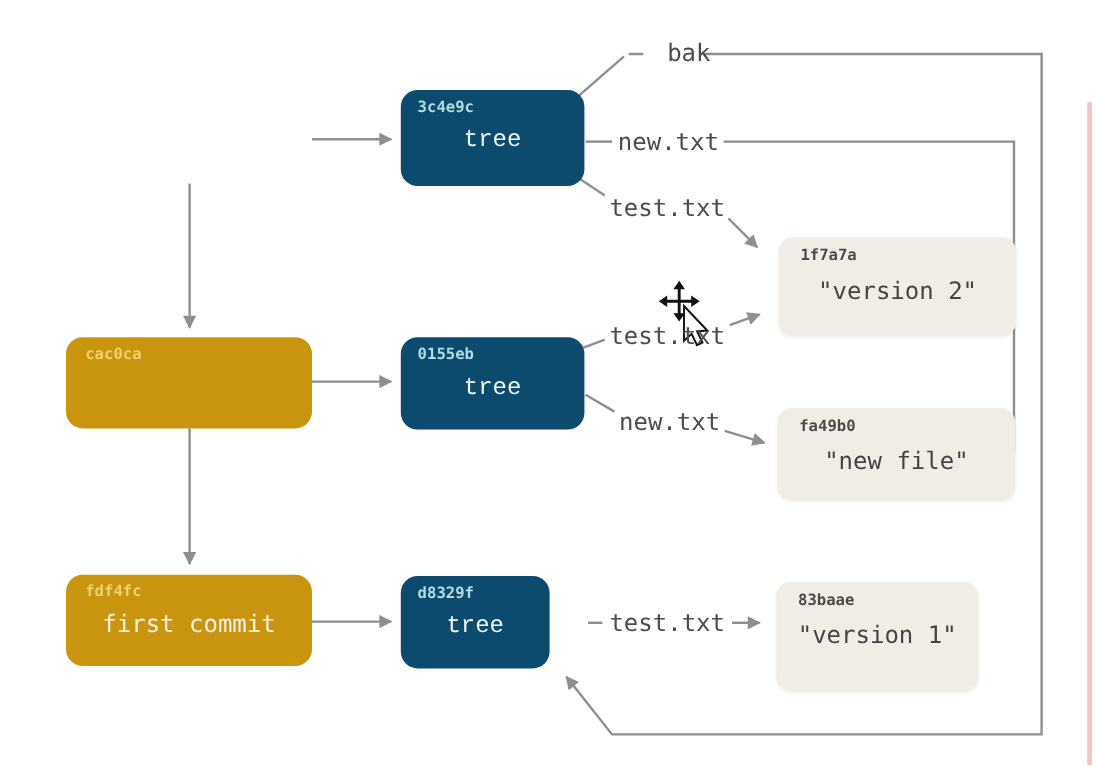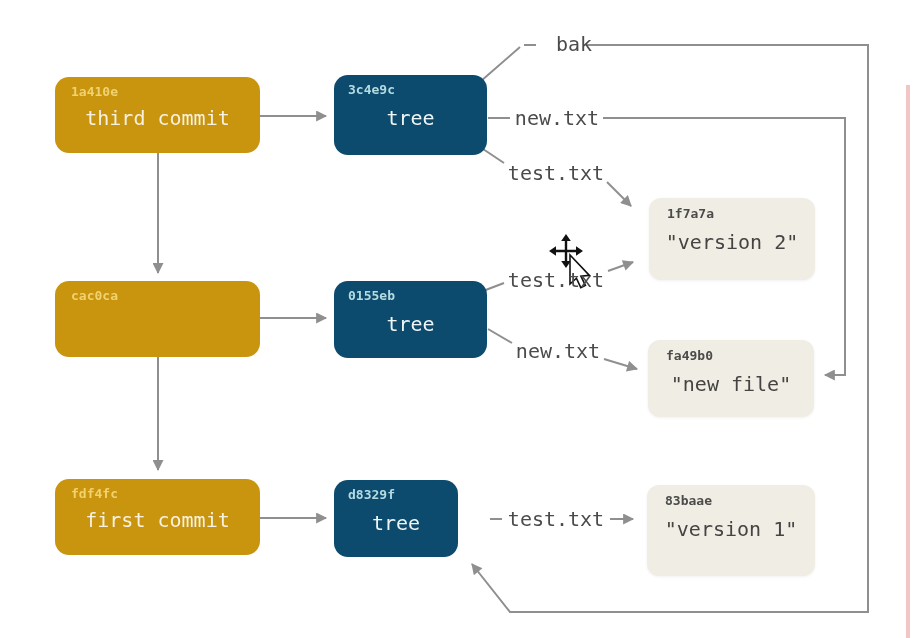--- a/index.html
+++ b/index.html
@@ -21,26 +21,26 @@
 
   .commit { background:#c9950f; width:205px; height:76px; }
   .commit .hash  { color:#f1d26e; }
   .commit .label { color:#f6f1e3; }
   #commit-third  { left:55px;  top:77px;  }
   #commit-second { left:55px;  top:281px; }
   #commit-first  { left:55px;  top:479px; }
 
   .tree { background:#0c4a6e; width:153px; height:80px; }
   .tree .hash  { color:#b4dbe1; left:14px; }
-  .tree .label { color:#eff5f4; top:31px; }
+  .tree .label { color:#eff5f4; top:31px;font-family:Liberation Mono, monospace; }
   #tree-1 { left:334px; top:75px;  }
   #tree-2 { left:334px; top:281px; height:77px; }
   #tree-3 { left:334px; top:480px; width:124px; height:77px; }
 
-  .blob { background:#efede4; border-radius:12px; width:166px; height:82px;
+  .blob { background:#efede4; border-radius:12px; width:198px; height:82px;
           box-shadow:0 1px 3px rgba(0,0,0,0.06); }
   .blob .hash  { color:#4b4b49; left:18px; top:8px; }
   .blob .label { color:#454442; top:32px; }
   #blob-1 { left:649px; top:198px; }
   #blob-2 { left:648px; top:340px; height:77px; }
   #blob-3 { left:647px; top:485px; width:168px; height:91px; }
 
   .el {
     position:absolute; z-index:2; transform:translate(-50%,-50%);
     font-size:20px; color:#4b4b49; white-space:nowrap;
@@ -98,24 +98,20 @@
     </g>
 
     <g transform="translate(566,251)">
       <path d="M-12,0 H12 M0,-12 V12" stroke="#111111" stroke-width="2.4" fill="none"></path>
       <path d="M0,-17 L-4.8,-10 L4.8,-10 Z M0,17 L-4.8,10 L4.8,10 Z
                M-17,0 L-10,-4.8 L-10,4.8 Z M17,0 L10,-4.8 L10,4.8 Z" fill="#111111"></path>
       <path transform="translate(4,4)" d="M0,0 L0,29 L6.4,23.2 L10.8,32.6 L15.4,30.4 L10.9,21.2 L19.4,20.4 Z" fill="#ffffff" stroke="#111111" stroke-width="1.6"></path>
     </g>
   </svg>
 
-  <div class="node commit" id="commit-third">
-    <span class="hash">1a410e</span>
-    <span class="label">third commit</span>
-  </div>
   <div class="node commit" id="commit-second">
     <span class="hash">cac0ca</span>
   </div>
   <div class="node commit" id="commit-first">
     <span class="hash">fdf4fc</span>
     <span class="label">first commit</span>
   </div>
 
   <div class="node tree" id="tree-1">
     <span class="hash">3c4e9c</span>

